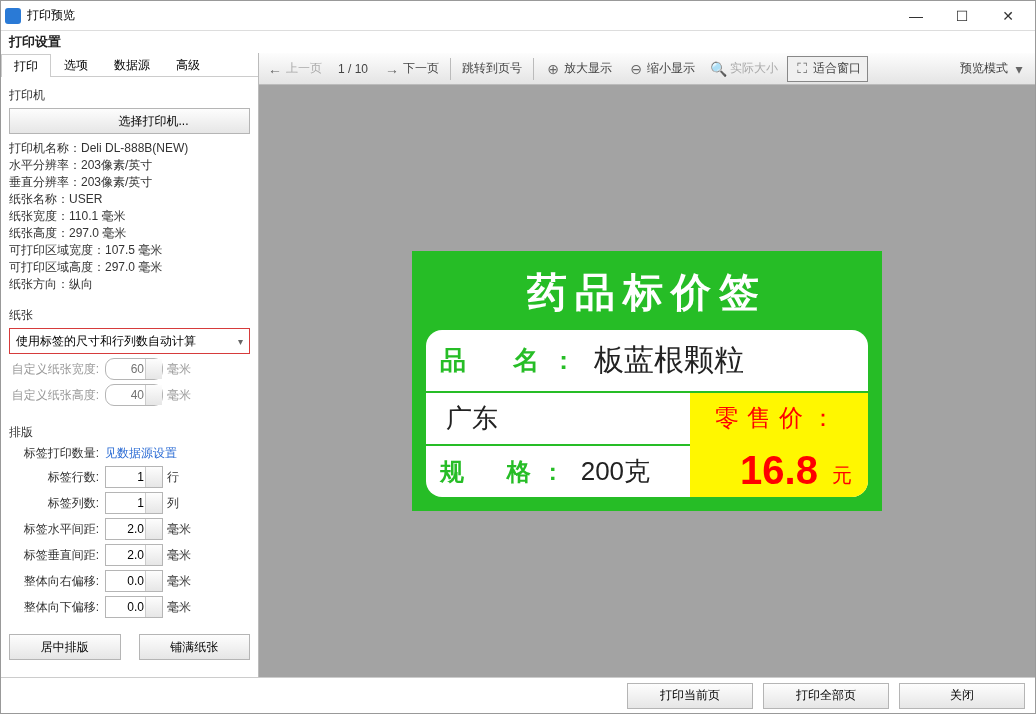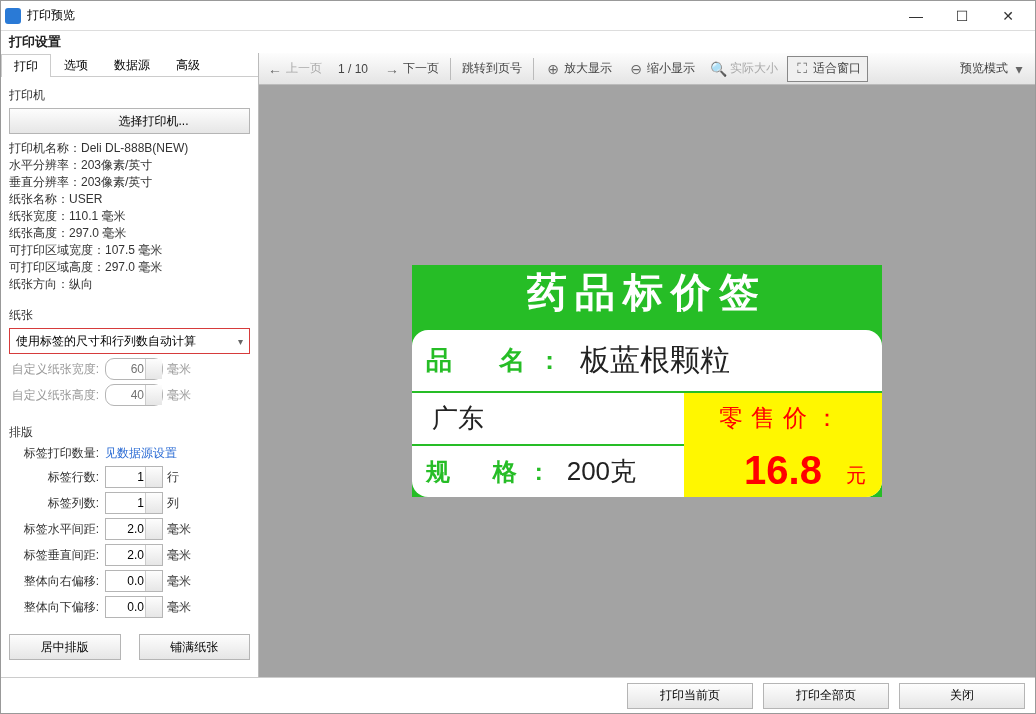--- a/index.html
+++ b/index.html
@@ -33,35 +33,35 @@
 .btnrow button { flex: 1; height: 26px; border: 1px solid #b5b5b5; background: linear-gradient(#fdfdfd,#e6e6e6); cursor: pointer; font-size: 12px; }
 .preview { flex: 1; display: flex; flex-direction: column; background: #fff; }
 .toolbar { height: 32px; background: linear-gradient(#fdfdfd,#e4e4e4); border-bottom: 1px solid #bbb; display: flex; align-items: center; font-size: 12px; }
 .toolbtn { display: flex; align-items: center; padding: 0 6px; height: 26px; color: #444; border: 1px solid transparent; margin: 0 1px; cursor: pointer; gap: 3px; }
 .toolbtn.dis { color: #aaa; }
 .toolbtn.active { border: 1px solid #888; background: #f0f0f0; }
 .toolbtn.last { margin-left: auto; }
 .tbicon { width: 16px; height: 16px; display: flex; align-items: center; justify-content: center; font-size: 14px; color: #666; }
 .sep { width: 1px; height: 22px; background: #bbb; margin: 0 3px; }
 .canvas { flex: 1; background: #a3a3a3; display: flex; align-items: center; justify-content: center; overflow: auto; }
-.label-card { width: 470px; background: #26bd26; font-family: "SimSun", serif; }
+.label-card { width: 470px; background: #26bd26; padding: 14px; font-family: "SimSun", serif; }
 .label-title { text-align: center; color: #fff; font-size: 40px; font-weight: bold; letter-spacing: 8px; margin-bottom: 10px; }
 .label-body { background: #fff; border-radius: 16px; overflow: hidden; }
 .namerow { display: flex; align-items: center; padding: 10px 14px; border-bottom: 2px solid #26bd26; }
 .namerow .k { color: #26bd26; font-size: 26px; font-weight: bold; letter-spacing: 20px; }
 .namerow .v { font-size: 30px; color: #222; margin-left: 6px; }
 .lowgrid { display: flex; }
 .leftcol { flex: 1; }
 .datarow { display: flex; align-items: center; padding: 8px 14px; border-bottom: 2px solid #26bd26; }
 .datarow:last-child { border-bottom: none; }
 .datarow .k { color: #26bd26; font-size: 24px; font-weight: bold; letter-spacing: 18px; }
 .datarow .v { font-size: 26px; color: #222; margin-left: 6px; }
 .datarow.code .k { letter-spacing: 18px; font-size: 22px; }
 .datarow.code .v { font-size: 20px; }
-.pricebox { width: 198px; background: #fff700; display: flex; flex-direction: column; align-items: center; justify-content: center; position: relative; }
+.pricebox { width: 178px; background: #fff700; display: flex; flex-direction: column; align-items: center; justify-content: center; position: relative; }
 .pricebox .pk { color: #f00; font-size: 24px; letter-spacing: 8px; margin-top: 4px; }
 .pricebox .pv { color: #f00; font-size: 40px; font-weight: bold; margin-top: 14px; }
 .pricebox .pu { color: #f00; font-size: 20px; position: absolute; right: 16px; bottom: 8px; }
 .footer { height: 36px; border-top: 1px solid #ccc; display: flex; align-items: center; justify-content: flex-end; padding: 0 10px; gap: 10px; }
 .footer button { width: 126px; height: 26px; border: 1px solid #b5b5b5; background: linear-gradient(#fdfdfd,#e6e6e6); cursor: pointer; font-size: 12px; }
 </style>
 </head>
 <body>
 
 <div class="titlebar">

